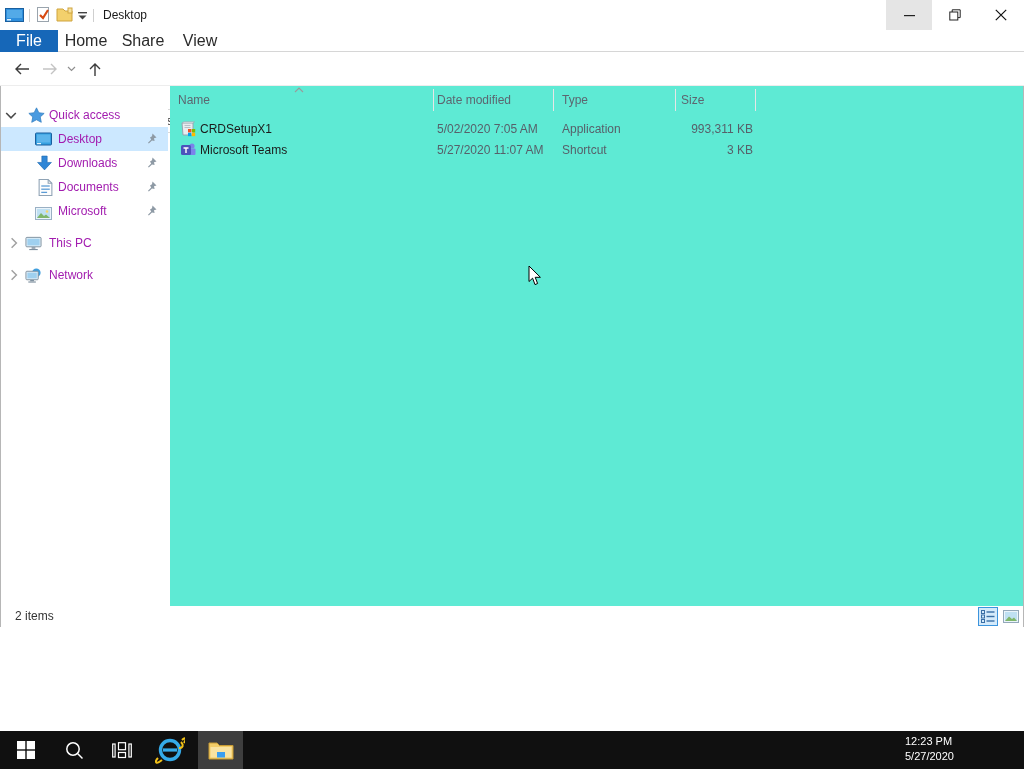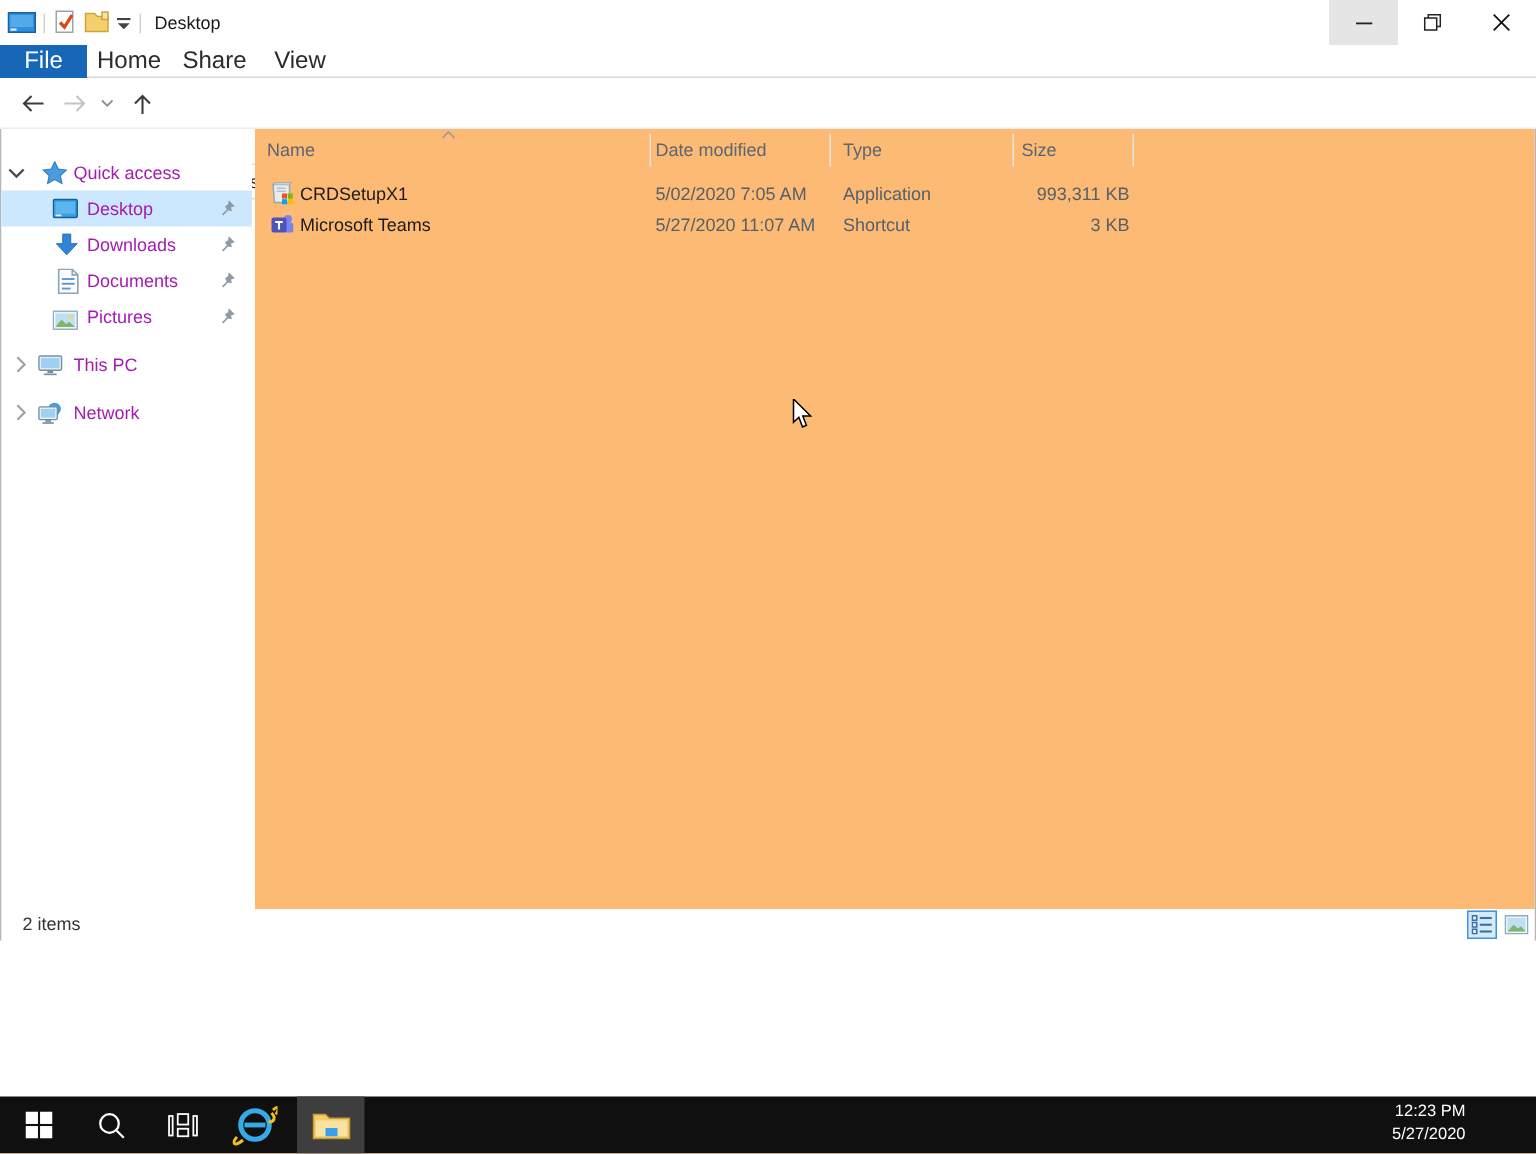--- a/index.html
+++ b/index.html
@@ -48,21 +48,21 @@
   
   .sidebar { position:absolute; top:86px; left:1px; width:167px; bottom:21px; background:#fff; }
   .nav-item { position:absolute; left:0; width:167px; height:24px; line-height:24px; }
   .nav-item.selected { background:#cce8ff; }
   .nav-label { position:absolute; top:0; font-size:12px; color:#a21caf; white-space:nowrap; }
   .nav-chevron { position:absolute; left:4px; top:6px; width:12px; height:12px; }
   .nav-icon { position:absolute; top:4px; width:17px; height:17px; }
   .pin-icon { position:absolute; left:144px; top:6px; width:12px; height:12px; }
 
   
-  .filelist { position:absolute; top:86px; left:170px; right:1px; bottom:21px; background:#fdba74; }
+  .filelist { position:absolute; top:86px; left:170px; right:1px; bottom:21px; background:#5eead4; }
   .hdr-label { position:absolute; top:7px; font-size:12px; color:#5c6670; }
   .hdr-sep { position:absolute; top:3px; width:1px; height:22px; background:#e6e6e6; }
   .sort-caret { position:absolute; top:1px; }
   .file-row { position:absolute; left:0; width:600px; height:21px; line-height:21px; }
   .cell-icon { position:absolute; left:10px; top:2px; width:16px; height:16px; }
   .cell-name { position:absolute; left:30px; top:0; color:#1b1b1b; font-size:12px; }
   .cell-date { position:absolute; left:267px; top:0; color:#57606a; font-size:12px; }
   .cell-type { position:absolute; left:392px; top:0; color:#57606a; font-size:12px; }
   .cell-size { position:absolute; left:450px; top:0; width:133px; text-align:right; color:#57606a; font-size:12px; }
 
@@ -70,21 +70,21 @@
   .statusbar { position:absolute; left:1px; right:1px; bottom:0; height:21px; background:#fff;padding-left:20px; }
   .status-text { position:absolute; left:14px; top:0; line-height:21px; color:#333; font-size:12px; }
   .viewbtn-details { position:absolute; left:977px; top:1px; width:20px; height:19px; border:1px solid #3c94dd; background:#d4eafb;
                      display:flex; align-items:center; justify-content:center; }
   .viewbtn-thumb { position:absolute; left:1001px; top:3px; width:17px; height:15px; display:flex; align-items:center; justify-content:center; }
 
   
   .taskbar { position:absolute; left:0; right:0; top:731px; height:38px; background:#101010; }
   .tb-btn { position:absolute; top:0; height:38px; display:flex; align-items:center; justify-content:center; }
   .tb-btn.active-app { background:#3e3e3e; }
-  .tray-clock { position:absolute; left:905px; top:3px; width:72px; height:32px; text-align:right; color:#fff; font-size:11px; line-height:15px; }
+  .tray-clock { position:absolute; left:905px; top:3px; width:72px; height:32px; text-align:left; color:#fff; font-size:11px; line-height:15px; }
 
   .cursor { position:absolute; left:528px; top:266px; width:14px; height:20px; z-index:99; }
 </style>
 </head>
 <body>
 
 <div class="window">
   <div class="top-artifact"></div>
   <div class="top-tick"></div>
 
@@ -238,21 +238,21 @@
       </svg>
     </div>
 
     <div class="nav-item" style="top:113px">
       <svg class="nav-icon" style="left:34px;top:6px" width="17" height="13" viewBox="0 0 17 13">
         <rect x="0.5" y="0.5" width="16" height="12" fill="#eaf4fb" stroke="#9ab0c4"></rect>
         <rect x="2" y="2" width="13" height="9" fill="#bfe0f2"></rect>
         <path d="M2 11 L6 6 L9 9 L11 7.5 L15 11 Z" fill="#7fb66a"></path>
         <circle cx="12" cy="4.5" r="1.3" fill="#f5d469"></circle>
       </svg>
-      <span class="nav-label" style="left:57px">Pictures</span>
+      <span class="nav-label" style="left:57px">Microsoft</span>
       <svg class="pin-icon" width="11" height="11" viewBox="0 0 12 12">
         <path d="M7.5 0.5 L11.5 4.5 L9 5.3 L9.6 7.9 L7 7.4 L3.8 10.6 L3 9.8 L6.2 6.6 L5 4.5 L7 3.2 Z" fill="#8e9aa5"></path>
       </svg>
     </div>
 
     <div class="nav-item" style="top:145px">
       <svg class="nav-chevron" style="left:7px;top:6px" width="6" height="10" viewBox="0 0 6 10">
         <path d="M1 1 L5 5 L1 9" fill="none" stroke="#a0a0a0" stroke-width="1.2"></path>
       </svg>
       <svg class="nav-icon" style="left:24px" width="18" height="16" viewBox="0 0 18 16">

